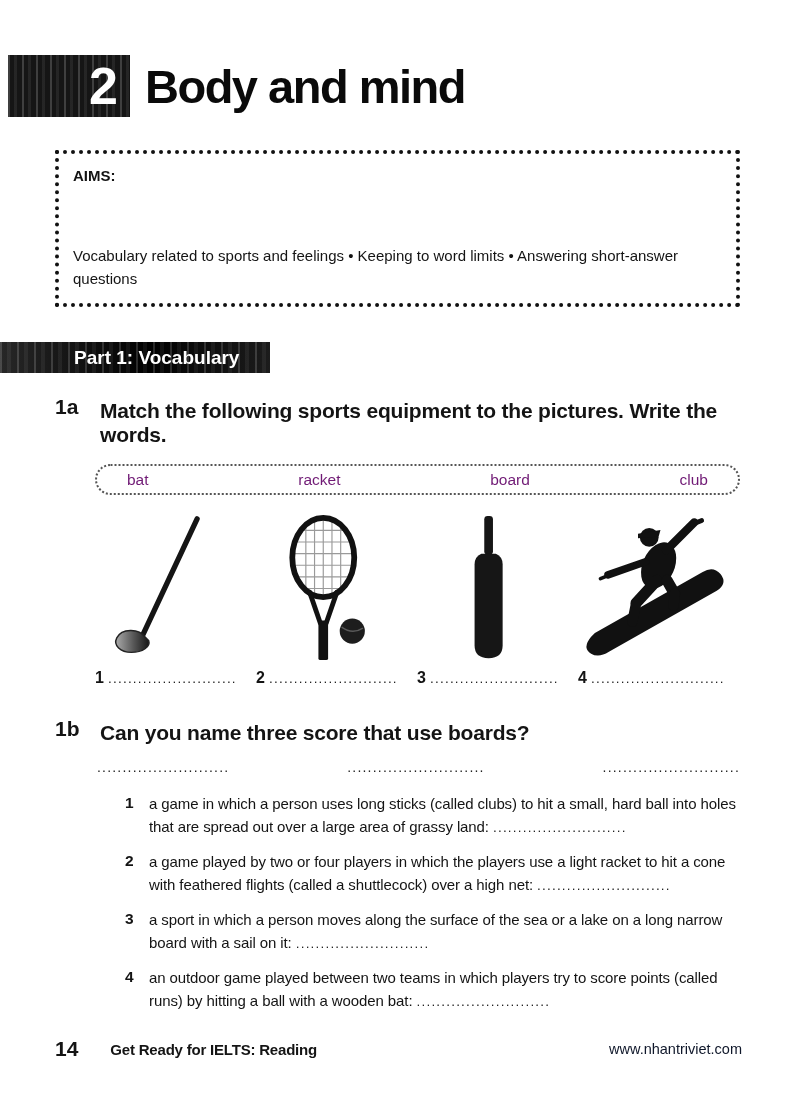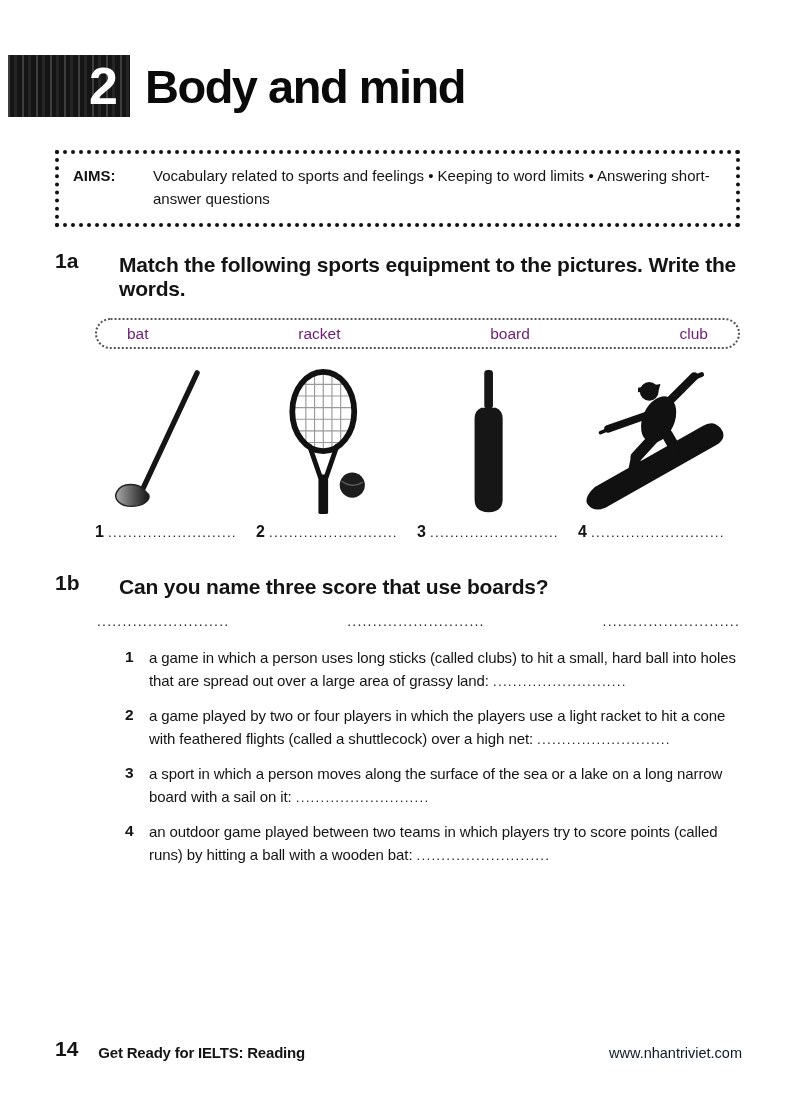--- a/index.html
+++ b/index.html
@@ -23,37 +23,37 @@
   }
   .unit-num { color:#fff; font-size:52px; font-weight:bold; line-height:1; }
   .unit-title { font-size:47px; font-weight:bold; letter-spacing:-1.5px; margin-left:15px; color:#0a0a0a; }
 
   
   .aims-box {
     margin:33px 60px 0 55px;
     border:4px dotted #111;
     padding:11px 16px 13px 14px;
     display:flex; align-items:flex-start;
-    font-size:15px; line-height:1.5;
+    font-size:15px; line-height:1.5;flex-direction:column;
   }
   .aims-label { font-weight:bold; width:80px; flex:0 0 80px; }
   .aims-text { flex:1; }
 
   
   .part-banner {
     margin-top:35px; width:270px; height:31px;
     background:
       repeating-linear-gradient(90deg, rgba(255,255,255,.16) 0 2px, rgba(0,0,0,0) 2px 7px, rgba(255,255,255,.06) 7px 11px, rgba(0,0,0,0) 11px 17px),
       linear-gradient(90deg,#272727,#000 55%,#1c1c1c);
     color:#fff; font-weight:bold; font-size:19px;
     display:flex; align-items:center; padding-left:74px;
   }
 
   
-  .ex-row { display:flex; margin:0 55px 0 55px;gap:19px; }
+  .ex-row { display:flex; margin:0 55px 0 55px; }
   .ex-label { flex:0 0 45px; font-size:21px; font-weight:bold; line-height:1; padding-top:1px; }
   .ex-instruction { flex:1; font-size:21px; font-weight:bold; padding-top:4px; letter-spacing:-0.2px; }
   .mt-1a { margin-top:22px; }
   .mt-1b { margin-top:30px; }
   .mt-1c { margin-top:26px; }
 
   
   .word-box {
     margin:17px 60px 0 95px; height:31px;
     border:2px dotted #555; border-radius:16px;
@@ -74,21 +74,21 @@
   .blank-row { display:flex; margin:14px 60px 0 97px; justify-content:space-between; }
   .blank-row .dots { font-size:14px; }
 
   
   .defs { margin:18px 48px 0 125px; }
   .def { display:flex; margin-bottom:13px; }
   .def-num { flex:0 0 24px; font-weight:bold; font-size:15.5px; padding-top:1px; }
   .def-text { flex:1; font-size:15px; line-height:1.5; letter-spacing:-0.1px; }
 
   
-  .footer { position:absolute; left:55px; right:58px; top:1037px; display:flex; align-items:flex-end; }
+  .footer { position:absolute; left:55px; right:58px; top:1037px; display:flex; align-items:center;gap:12px; }
   .page-num { font-size:21px; font-weight:bold; }
   .book-title { font-size:15px; font-weight:bold; margin-left:20px; letter-spacing:-0.2px; }
   .website { margin-left:auto; font-size:14.5px; color:#0f172a; }
 </style>
 </head>
 <body>
 
 <div class="page">
 
   <header class="unit-header">
@@ -96,20 +96,23 @@
       <span class="unit-num">2</span>
     </div>
     <h1 class="unit-title">Body and mind</h1>
   </header>
 
   <div class="aims-box">
     <span class="aims-label">AIMS:</span>
     <span class="aims-text">Vocabulary related to sports and feelings • Keeping to word limits • Answering short-answer questions</span>
   </div>
 
+  <div class="part-banner">
+    <span>Part 1: Vocabulary</span>
+  </div>
 
   <div class="ex-row mt-1a">
     <span class="ex-label">1a</span>
     <span class="ex-instruction">Match the following sports equipment to the pictures. Write the words.</span>
   </div>
 
   <div class="word-box">
     <span>bat</span>
     <span>racket</span>
     <span>board</span>

